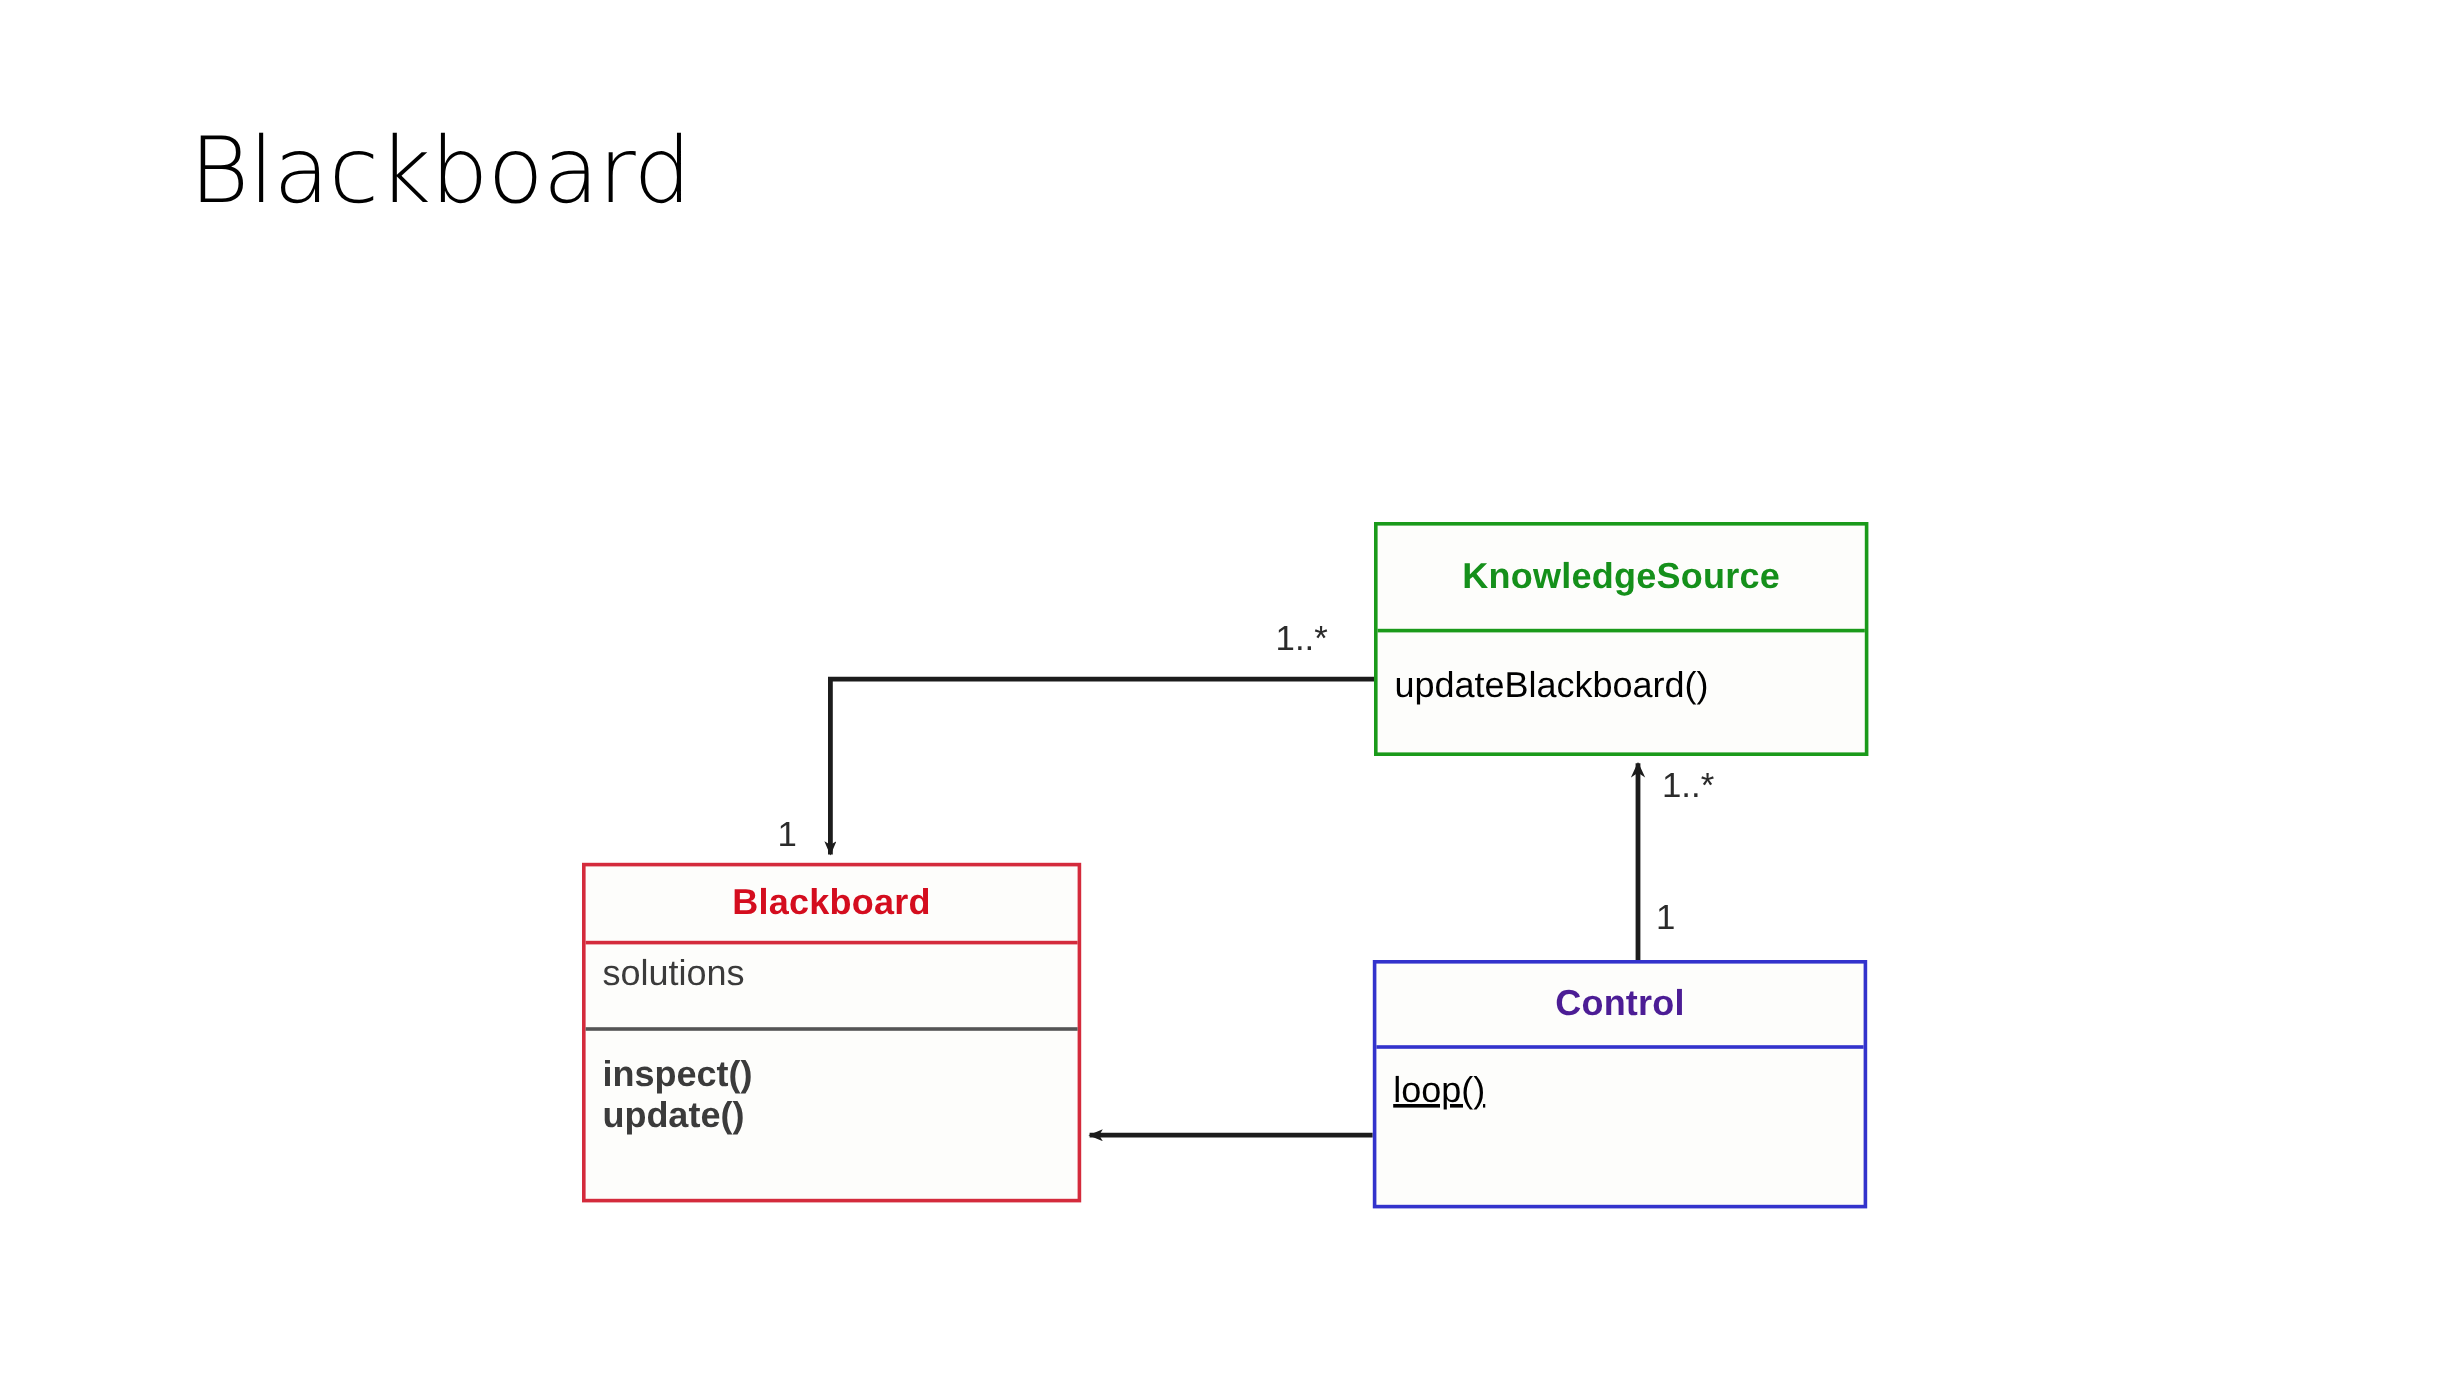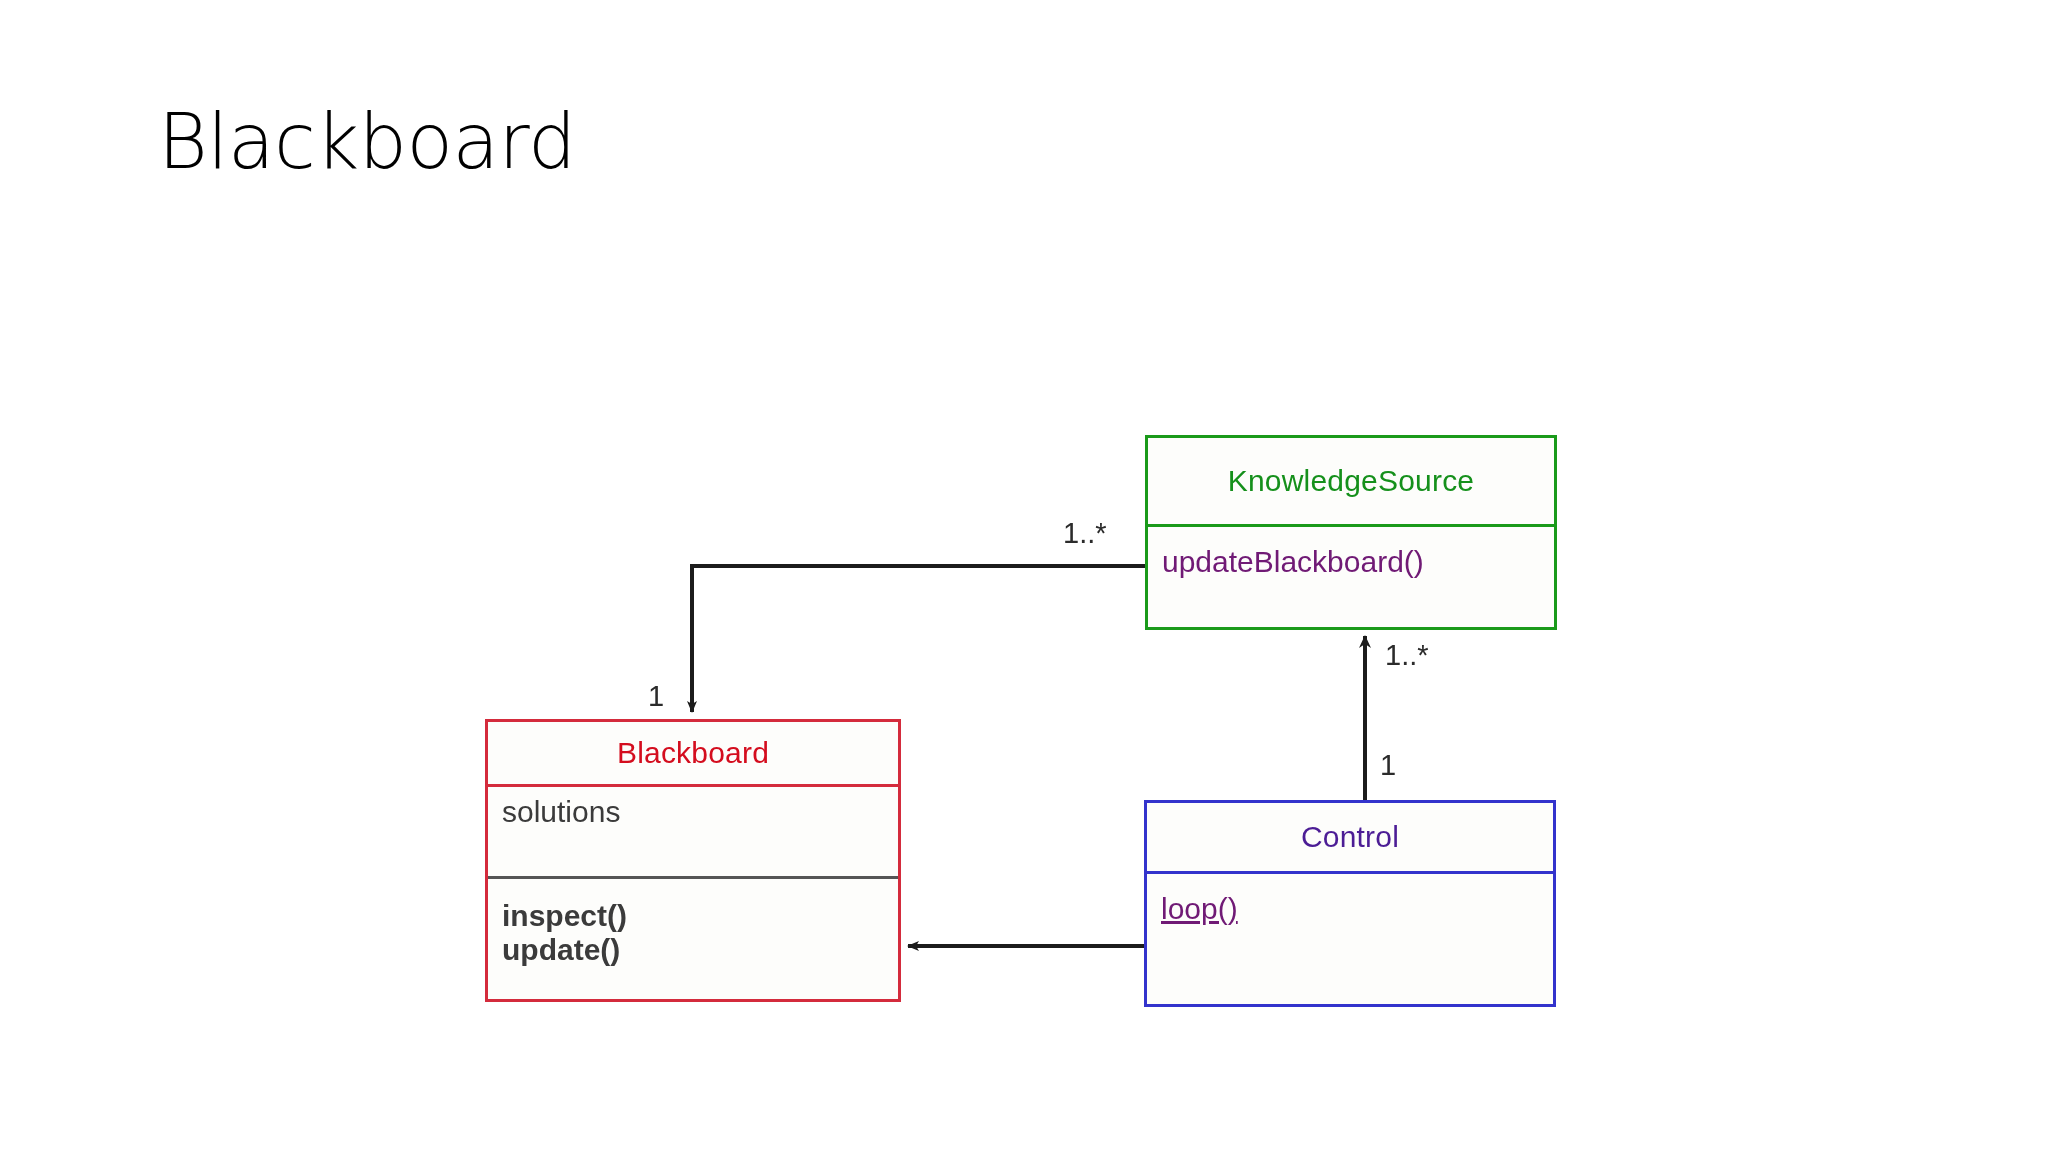--- a/index.html
+++ b/index.html
@@ -55,29 +55,29 @@
     flex-direction: column;
   }
   .uml-compartment {
     box-sizing: border-box;
     overflow: hidden;
   }
   .uml-title {
     display: flex;
     align-items: center;
     justify-content: center;
-    font-weight: normal;
+    font-weight: bold;
     font-size: 30px;
     letter-spacing: 0.2px;
     white-space: nowrap;
   }
   .uml-body {
-    padding: 18px 0 0 14px;
-    font-size: 30px;
-    color: #701a75;
+    padding: 28px 0 0 14px;
+    font-size: 30px;
+    color: #000000;
     line-height: 1.12;
   }
   .uml-body .member {
     white-space: nowrap;
   }
 
   
   #class-knowledgesource {
     left: 1145px;
     top: 419px;
@@ -99,21 +99,21 @@
     width: 416px;
     height: 283px;
     border: 3px solid #d42b3c;
   }
   #class-blackboard .uml-title {
     height: 65px;
     color: #d40d1e;
     border-bottom: 3px solid #d42b3c;
   }
   #class-blackboard .uml-attrs {
-    height: 92px;
+    height: 72px;
     padding: 8px 0 14px 14px;
     font-size: 30px;
     color: #3b3b3b;
     border-bottom: 3px solid #555555;
   }
   #class-blackboard .uml-ops {
     padding: 20px 0 0 14px;
     font-size: 30px;
     color: #3b3b3b;
     line-height: 1.12;

